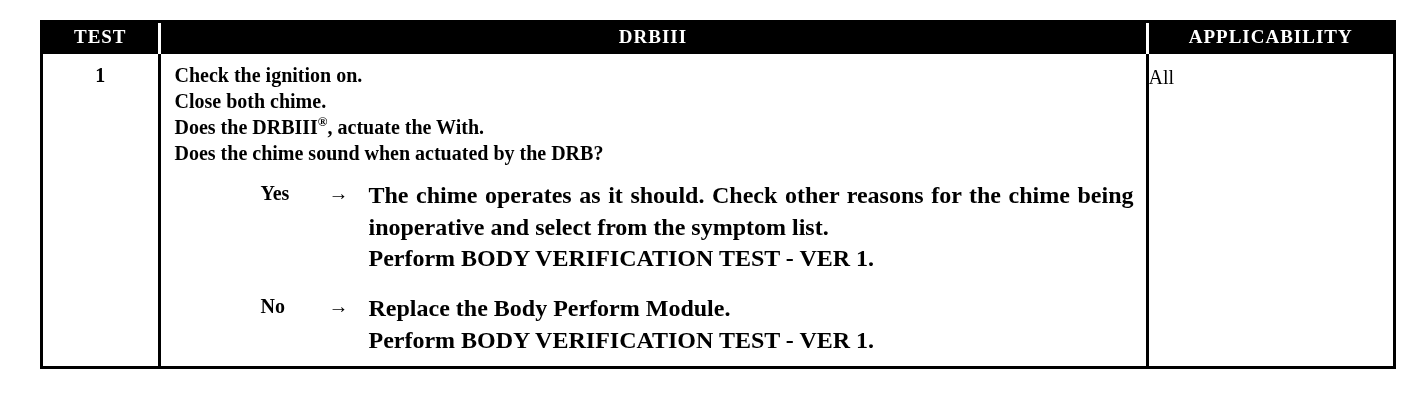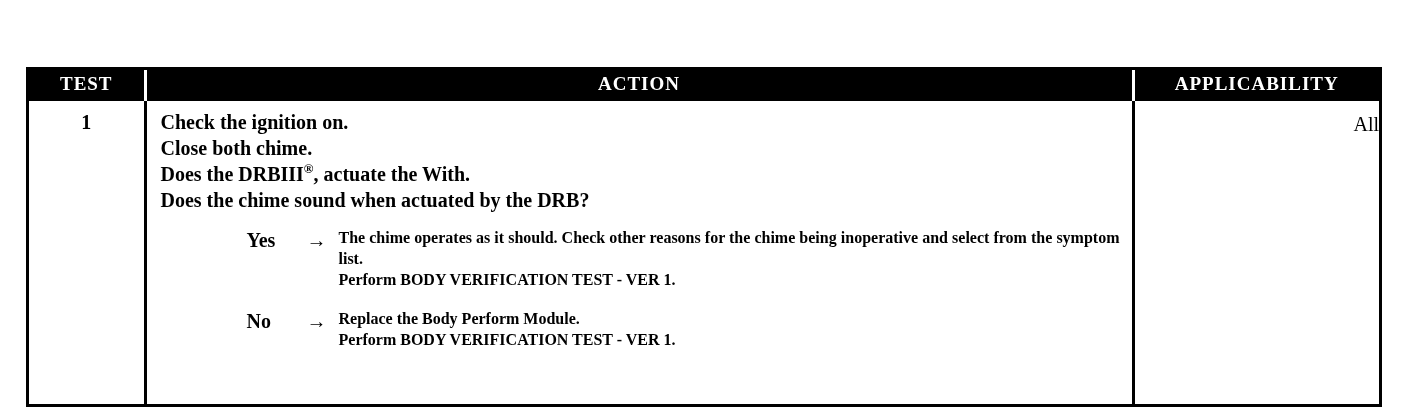--- a/index.html
+++ b/index.html
@@ -17,27 +17,26 @@
 
   .page {
     position: relative;
     width: 1408px;
     height: 420px;
     box-sizing: border-box;
   }
 
   .table-wrap {
     position: absolute;
-    left: 26px;
+    left: 40px;
     top: 20px;
     width: 1356px;
     border: 3px solid #000000;
     box-sizing: border-box;
     background: #ffffff;
-    margin-top: 47px;
   }
 
   table.diag {
     border-collapse: collapse;
     width: 100%;
     table-layout: fixed;
   }
 
   
   thead th {
@@ -76,21 +75,21 @@
   .test-num {
     text-align: center;
     font-weight: bold;
     font-size: 20px;
     padding-top: 10px;
     height: 304px;
     box-sizing: border-box;
   }
 
   .applic {
-    text-align: right;
+    text-align: left;
     font-size: 20px;
     padding-top: 12px;
   }
 
   .action-cell {
     padding: 8px 12px 10px 14px;
     font-size: 20px;
     line-height: 1.30;
   }
 
@@ -105,20 +104,21 @@
   }
 
   .branches {
     margin-top: 14px;
     padding-left: 86px;
   }
 
   .branch {
     display: flex;
     align-items: flex-start;
+    gap: 8px;
   }
   .branch + .branch {
     margin-top: 18px;
   }
 
   .branch-label {
     width: 48px;
     flex: 0 0 48px;
     text-align: left;
     font-weight: bold;
@@ -128,21 +128,21 @@
   .branch-arrow {
     width: 44px;
     flex: 0 0 44px;
     text-align: center;
     font-size: 20px;
     font-weight: bold;
   }
   .branch-body {
     flex: 1 1 auto;
     font-weight: bold;
-    font-size: 16px;
+    font-size: 24px;
     line-height: 1.32;
   }
   .branch-body .justified {
     text-align: justify;
     text-align-last: left;
   }
   .branch-body .nowrapline {
     white-space: nowrap;
   }
 </style>
@@ -153,21 +153,21 @@
   <div class="table-wrap">
     <table class="diag">
       <colgroup>
         <col class="col-test">
         <col class="col-action">
         <col class="col-applic">
       </colgroup>
       <thead>
         <tr>
           <th>TEST</th>
-          <th>ACTION</th>
+          <th>DRBIII</th>
           <th class="last">APPLICABILITY</th>
         </tr>
       </thead>
       <tbody>
         <tr>
           <td class="test-num">1</td>
           <td class="action-cell">
             <div class="stem-line">Check the ignition on.</div>
             <div class="stem-line">Close both chime.</div>
             <div class="stem-line"><span>Does the DRBIII</span><span class="reg">®</span><span>, actuate the With.</span></div>

